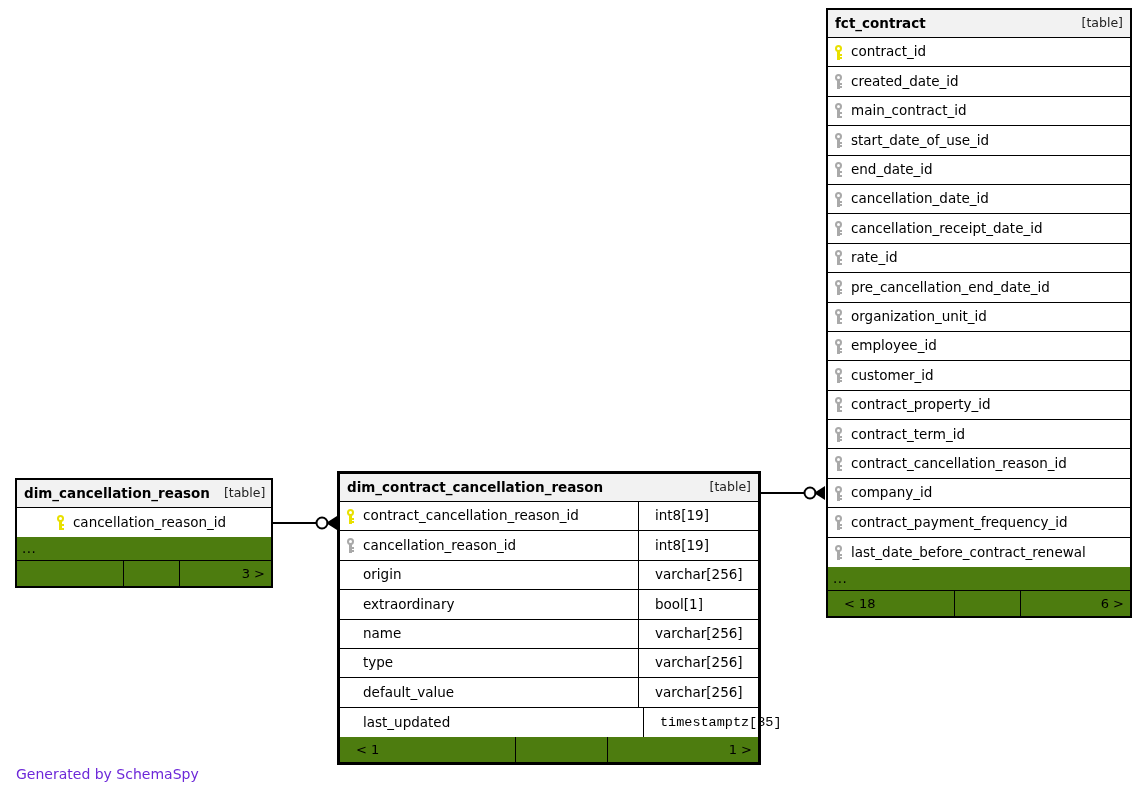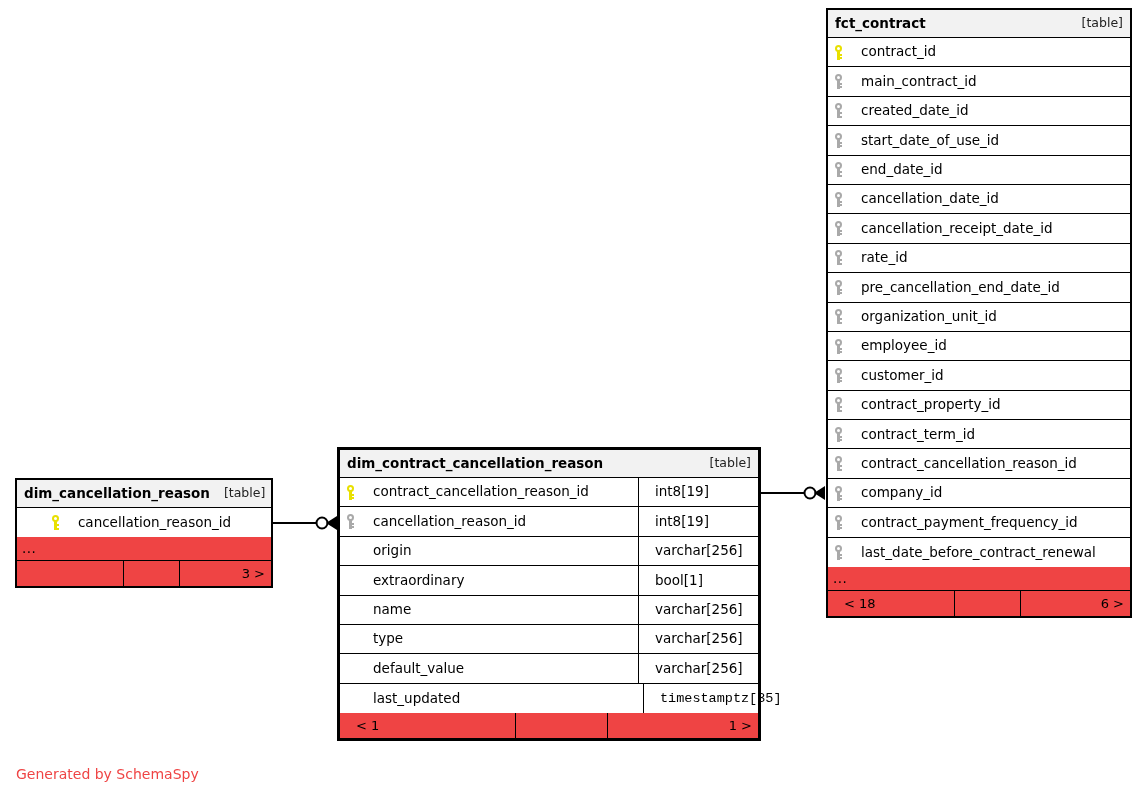--- a/index.html
+++ b/index.html
@@ -15,21 +15,21 @@
     overflow: hidden;
     font-family: "DejaVu Sans", "Liberation Sans", sans-serif;
     color: #000000;
     -webkit-font-smoothing: antialiased;
   }
 
   
   .er-table {
     position: absolute;
     box-sizing: border-box;
-    background: #ef4444;
+    background: #4d7c0f;
     border: 2px solid #000000;
     font-size: 13.5px;
     line-height: 1;
   }
   .er-table.focus {
     border-width: 3px;
   }
 
   .tbl-header {
     display: flex;
@@ -66,21 +66,20 @@
   }
   .col-row:last-child { border-bottom: none; }
 
   .col-main {
     display: flex;
     align-items: center;
     flex: 1 1 auto;
     min-width: 0;
     padding-left: 6px;
     box-sizing: border-box;
-    gap: 10px;
   }
   .col-main.centered {
     justify-content: center;
     padding-left: 0;
     padding-right: 6px;
   }
   .col-type {
     flex: 0 0 auto;
     display: flex;
     align-items: center;
@@ -177,21 +176,21 @@
     height: 796px;
     pointer-events: none;
   }
 
   
   .caption {
     position: absolute;
     left: 16px;
     top: 766px;
     font-size: 14px;
-    color: #ef4444;
+    color: #6d28d9;
     white-space: nowrap;
     text-align: right;
   }
 </style>
 </head>
 <body>
 
 <svg class="edges" viewBox="0 0 1147 796" width="1147" height="796" aria-hidden="true">
 
   <g>
@@ -225,32 +224,32 @@
         </div>
       </div>
       <div class="col-row">
         <div class="col-main">
           <span class="key-icon key-fk">
             <i class="bow"></i>
             <i class="shaft"></i>
             <i class="tooth1"></i>
             <i class="tooth2"></i>
           </span>
+          <span class="col-label">created_date_id</span>
+        </div>
+      </div>
+      <div class="col-row">
+        <div class="col-main">
+          <span class="key-icon key-fk">
+            <i class="bow"></i>
+            <i class="shaft"></i>
+            <i class="tooth1"></i>
+            <i class="tooth2"></i>
+          </span>
           <span class="col-label">main_contract_id</span>
-        </div>
-      </div>
-      <div class="col-row">
-        <div class="col-main">
-          <span class="key-icon key-fk">
-            <i class="bow"></i>
-            <i class="shaft"></i>
-            <i class="tooth1"></i>
-            <i class="tooth2"></i>
-          </span>
-          <span class="col-label">created_date_id</span>
         </div>
       </div>
       <div class="col-row">
         <div class="col-main">
           <span class="key-icon key-fk">
             <i class="bow"></i>
             <i class="shaft"></i>
             <i class="tooth1"></i>
             <i class="tooth2"></i>
           </span>
@@ -413,21 +412,21 @@
       </div>
     </div>
   <div class="ellipsis-row">...</div>
   <div class="tbl-footer">
     <div class="foot-cell foot-left">&lt; 18</div>
     <div class="foot-cell foot-mid"></div>
     <div class="foot-cell foot-right">6 &gt;</div>
   </div>
 </div>
 
-<div class="er-table focus" id="tbl-dim-contract-cancellation-reason" style="left:337px; top:447px; width:424px;">
+<div class="er-table focus" id="tbl-dim-contract-cancellation-reason" style="left:337px; top:471px; width:424px;">
   <div class="tbl-header">
     <span class="tbl-name">dim_contract_cancellation_reason</span>
     <span class="tbl-kind">[table]</span>
   </div>
   <div class="tbl-rows">
       <div class="col-row">
         <div class="col-main">
           <span class="key-icon key-pk">
             <i class="bow"></i>
             <i class="shaft"></i>

